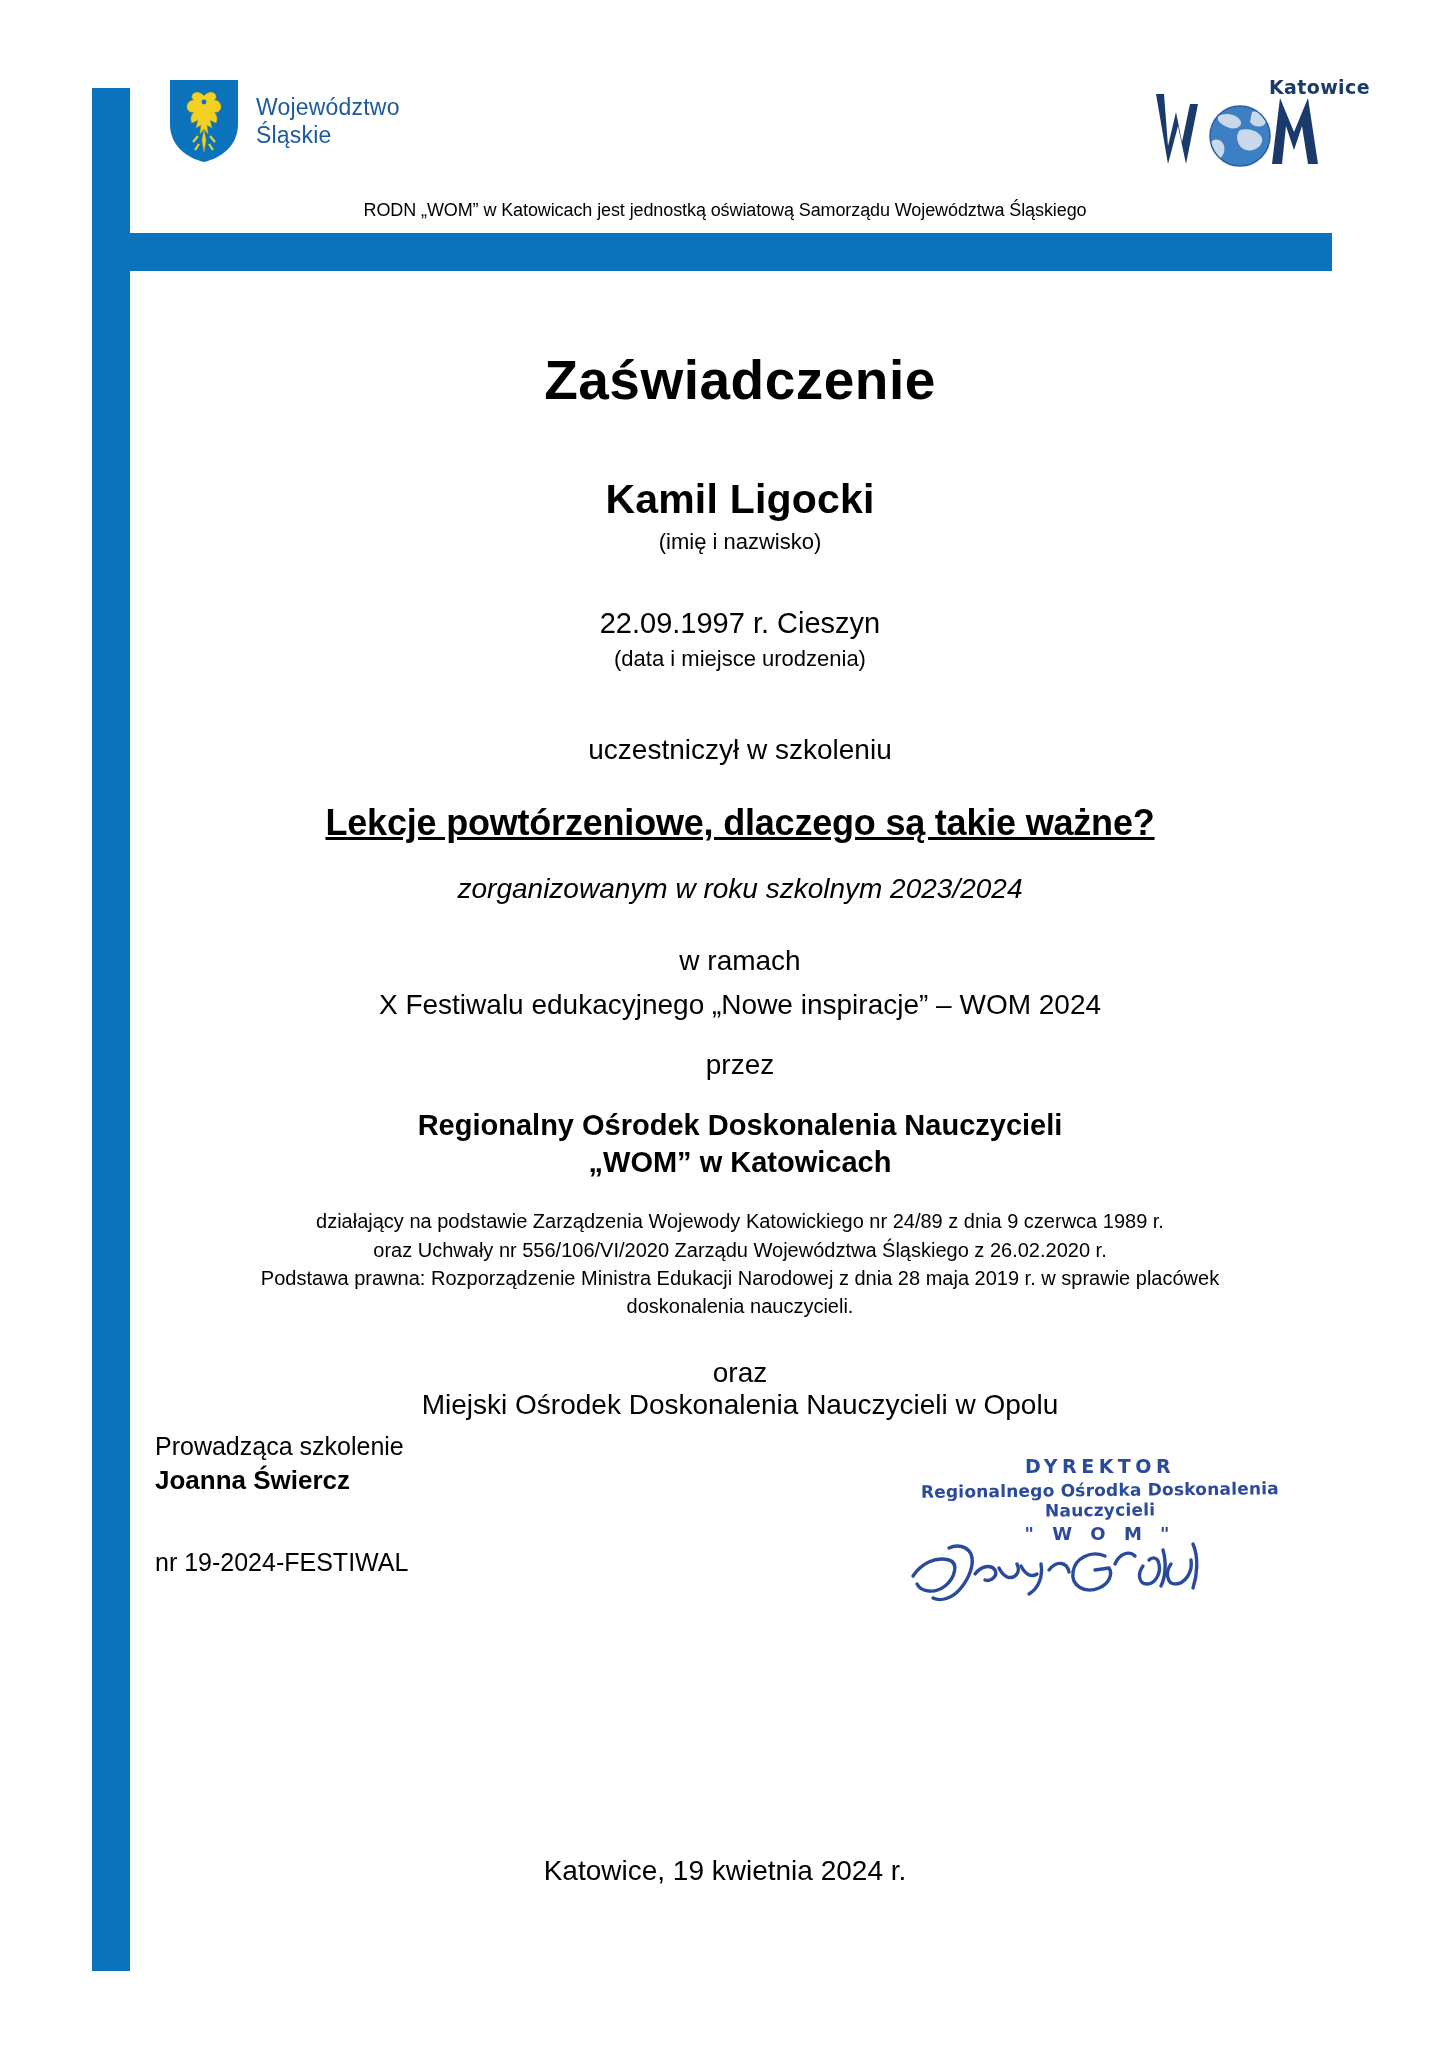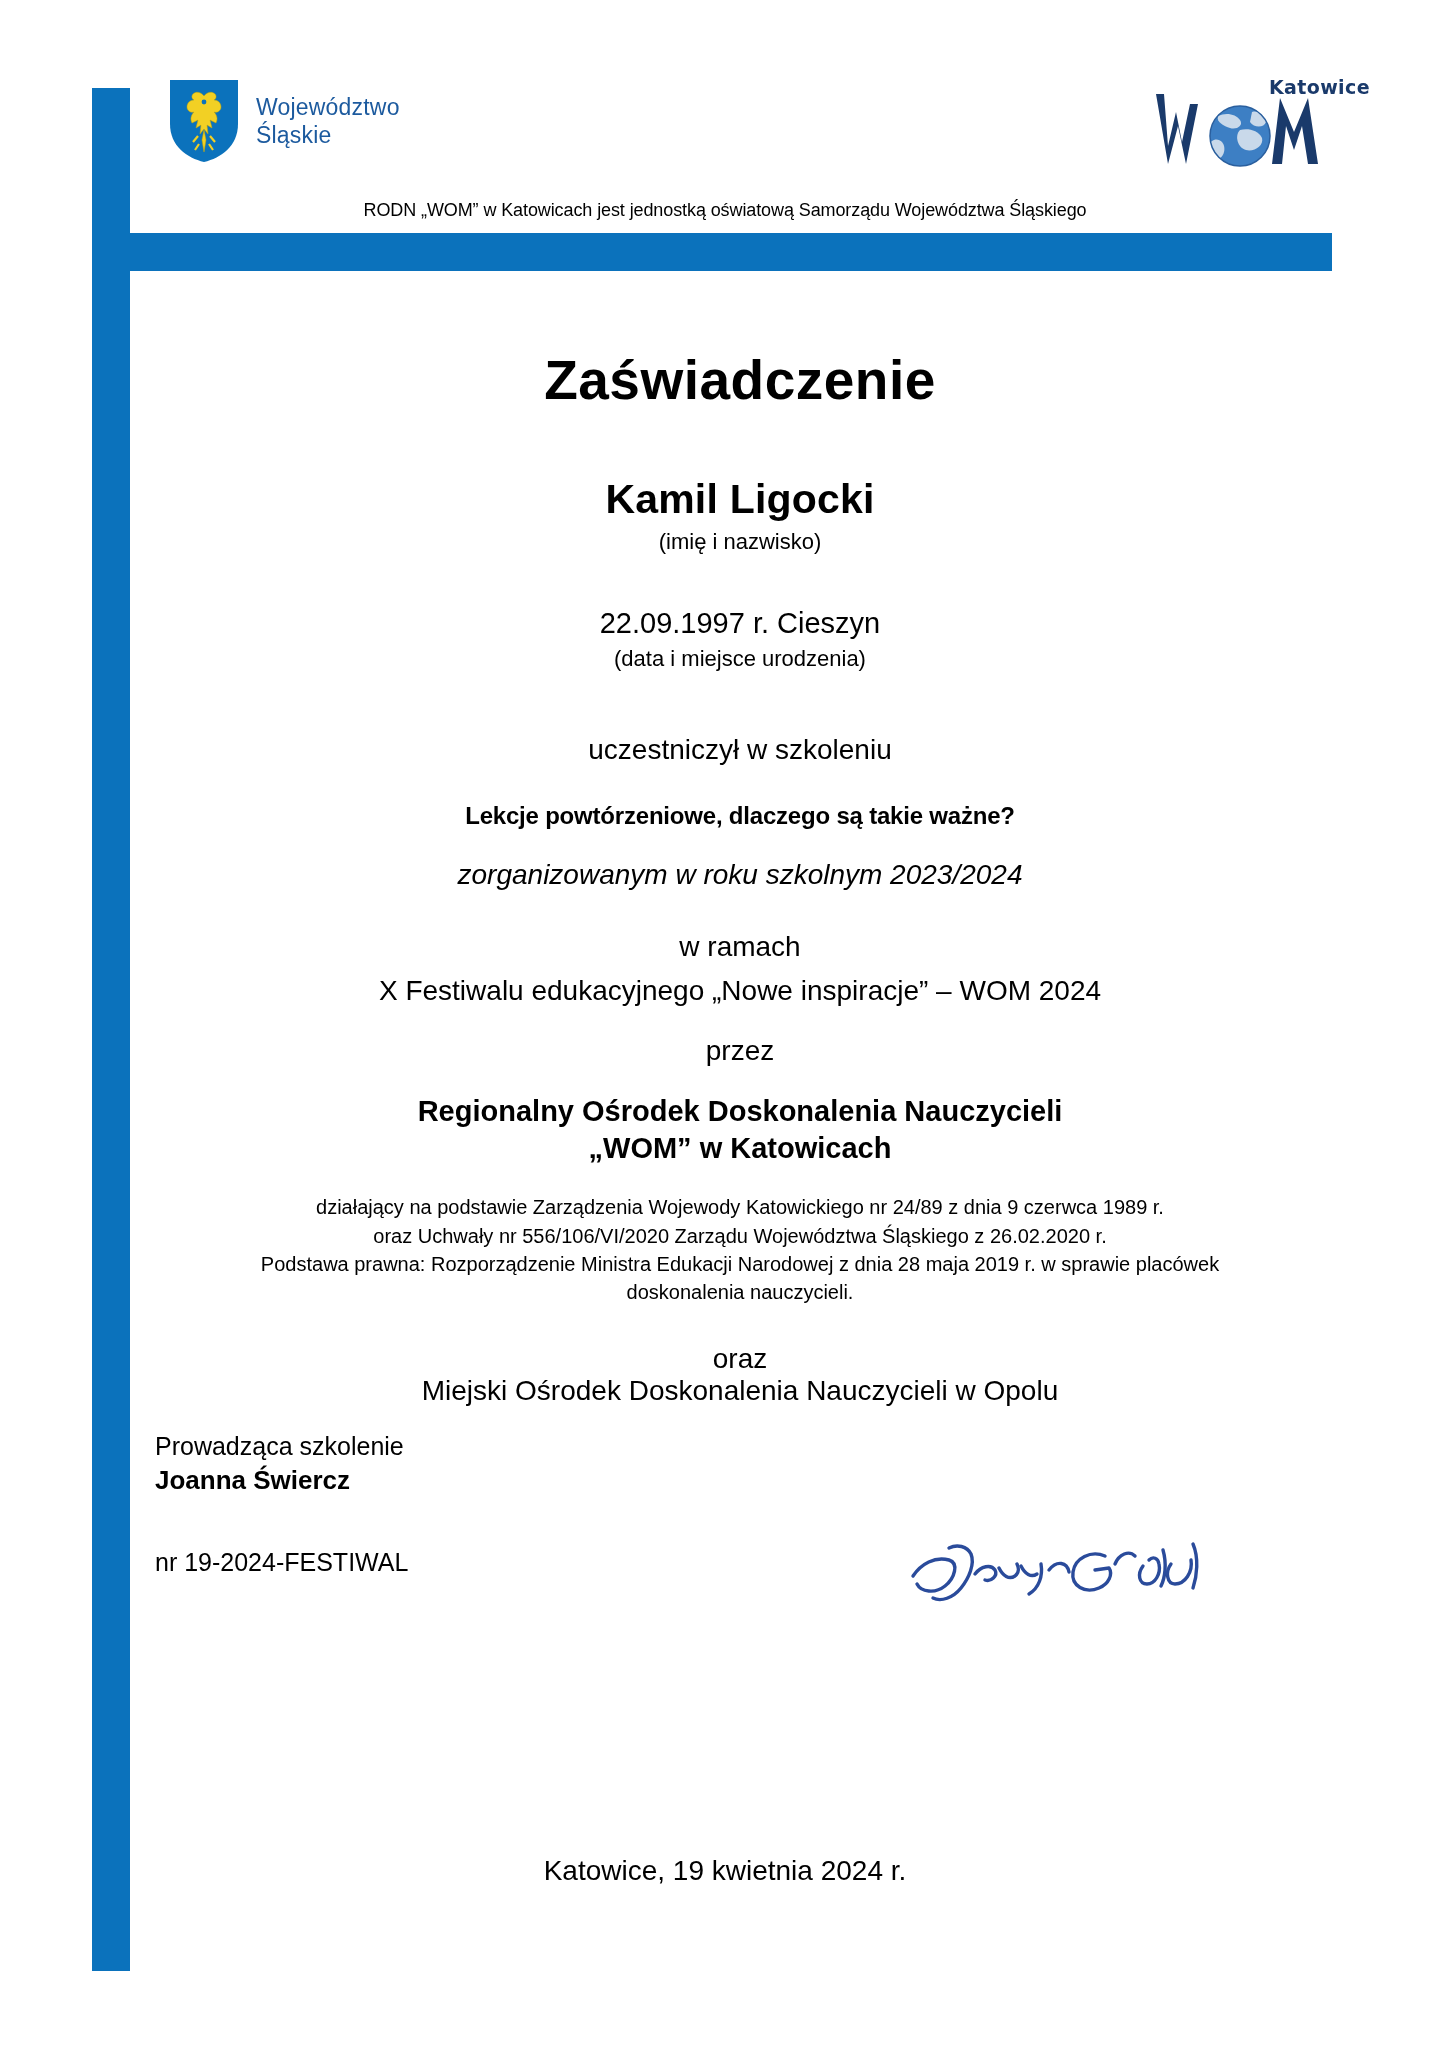--- a/index.html
+++ b/index.html
@@ -41,21 +41,21 @@
   }
 
   
   .body { position: absolute; left: 140px; top: 300px; width: 1200px; text-align: center; }
 
   .doc-title { font-size: 55px; font-weight: 700; letter-spacing: .5px; margin-top: 48px; }
   .person-name { font-size: 41px; font-weight: 700; margin-top: 64px; letter-spacing: .2px; }
   .caption { font-size: 22px; margin-top: 6px; }
   .birth-line { font-size: 29px; margin-top: 52px; }
   .stmt { font-size: 28px; margin-top: 62px; }
-  .course-title { font-size: 24px; font-weight: 700; margin-top: 36px; letter-spacing: -0.2px; }
+  .course-title { font-size: 36px; font-weight: 700; margin-top: 36px; letter-spacing: -0.2px; text-decoration: underline; }
   .schoolyear { font-size: 28px; margin-top: 29px; font-style: italic; }
   .within { font-size: 28px; margin-top: 40px; }
   .festival { font-size: 28px; margin-top: 12px; }
   .by { font-size: 28px; margin-top: 28px; }
   .org-name { font-size: 29px; font-weight: 700; margin-top: 26px; line-height: 1.28; }
   .legal { font-size: 20px; margin-top: 26px; line-height: 1.42; }
   .and-word { font-size: 28px; margin-top: 36px; }
   .partner { font-size: 28px; margin-top: 0; }
 
   
@@ -177,20 +177,25 @@
     <div class="partner">Miejski Ośrodek Doskonalenia Nauczycieli w Opolu</div>
   </div>
 
   <div class="trainer-block">
     <div class="trainer-label">Prowadząca szkolenie</div>
     <div class="trainer-name">Joanna Świercz</div>
   </div>
 
   <div class="cert-number">nr 19-2024-FESTIWAL</div>
 
+  <div class="stamp">
+    <div class="stamp-l1">DYREKTOR</div>
+    <div class="stamp-l2">Regionalnego Ośrodka Doskonalenia Nauczycieli</div>
+    <div class="stamp-l3">" W O M "</div>
+  </div>
 
   <svg class="signature" viewBox="0 0 320 80">
     <g fill="none" stroke="#2A4B9B" stroke-width="3.4" stroke-linecap="round" stroke-linejoin="round">
       <path d="M8 46 C16 34 30 26 44 30 C54 33 50 48 40 56 C30 64 16 62 12 54"></path>
       <path d="M44 18 C52 14 62 16 66 24 C70 34 64 48 56 58 C48 68 36 72 28 68"></path>
       <path d="M70 44 C76 36 86 34 90 40 C93 46 86 52 80 50"></path>
       <path d="M94 38 C98 46 104 50 110 46 C114 43 114 38 112 34"></path>
       <path d="M116 36 C120 44 126 48 132 44"></path>
       <path d="M136 34 C138 46 134 58 124 64"></path>
       <path d="M144 40 C152 30 162 32 164 42"></path>

